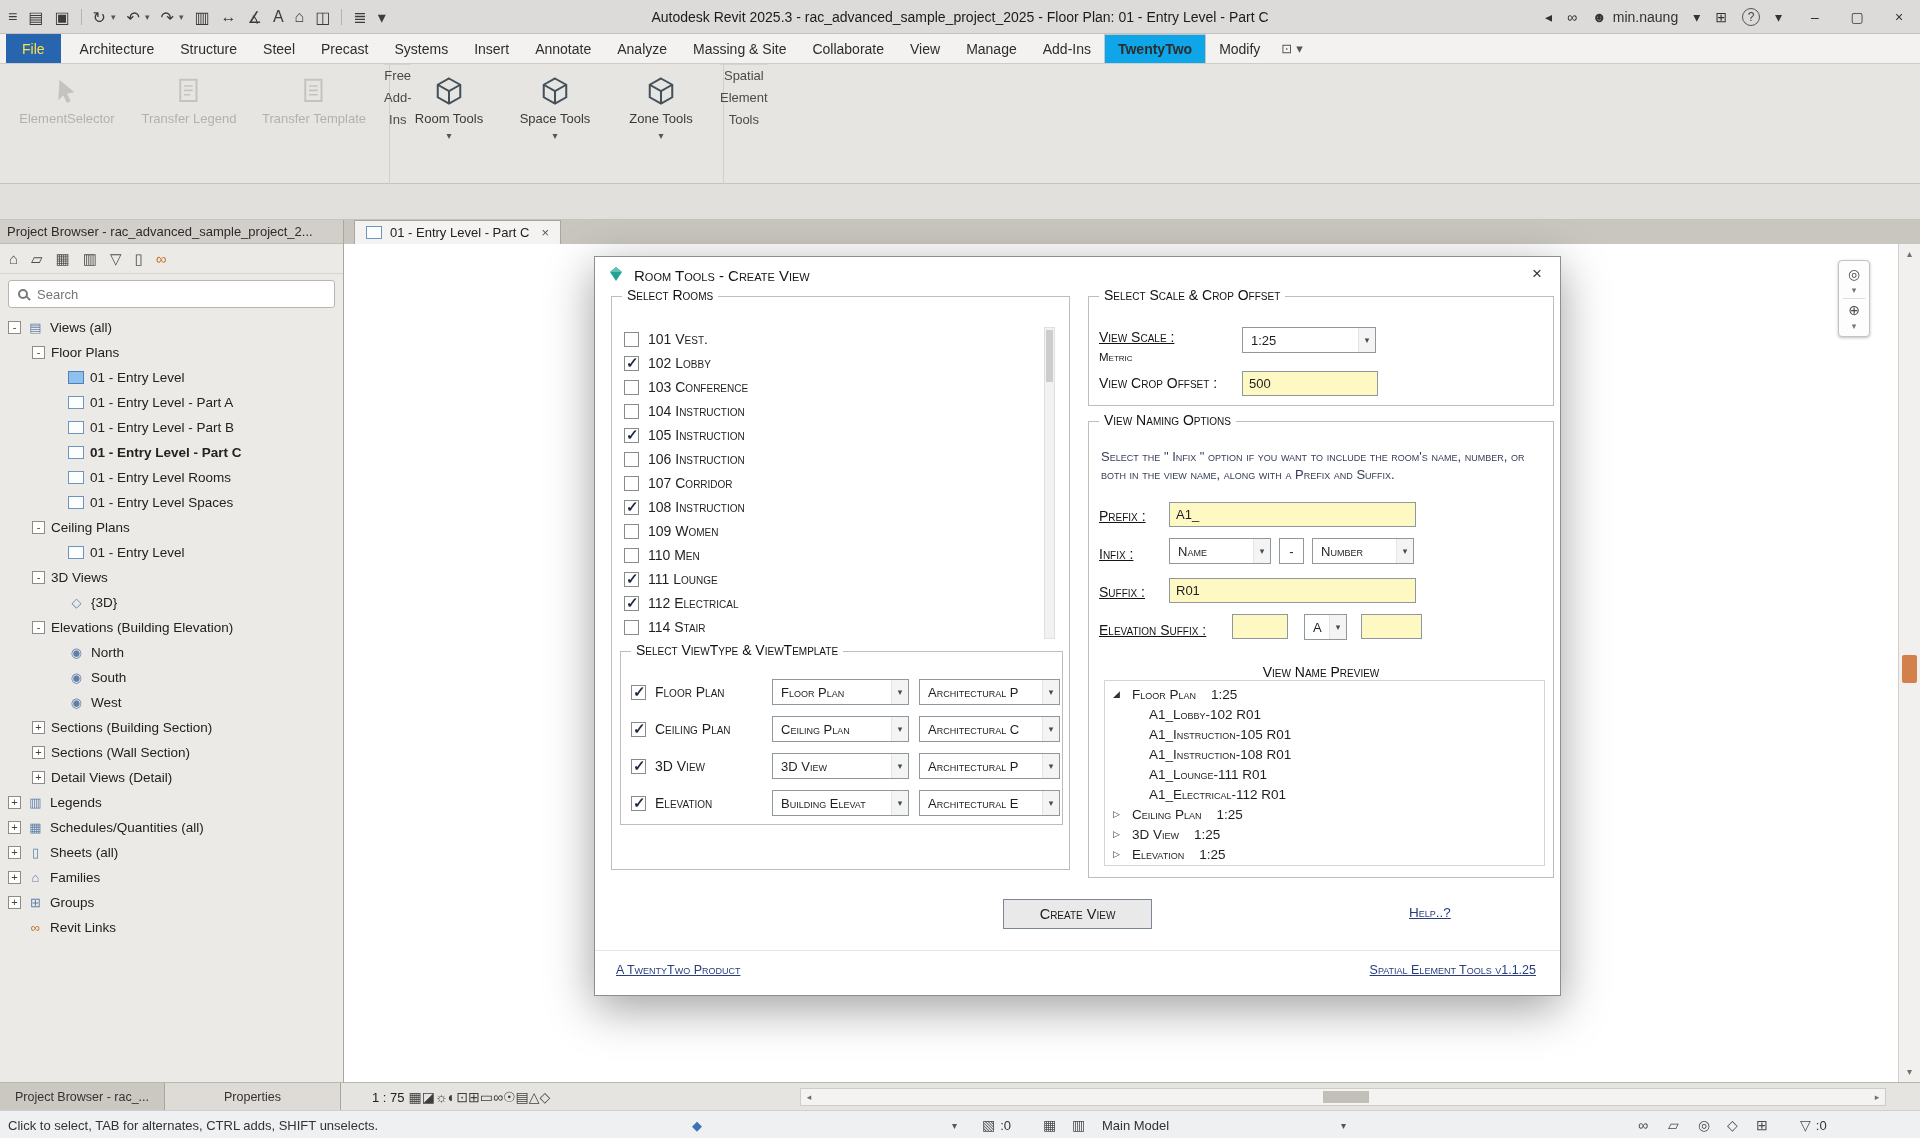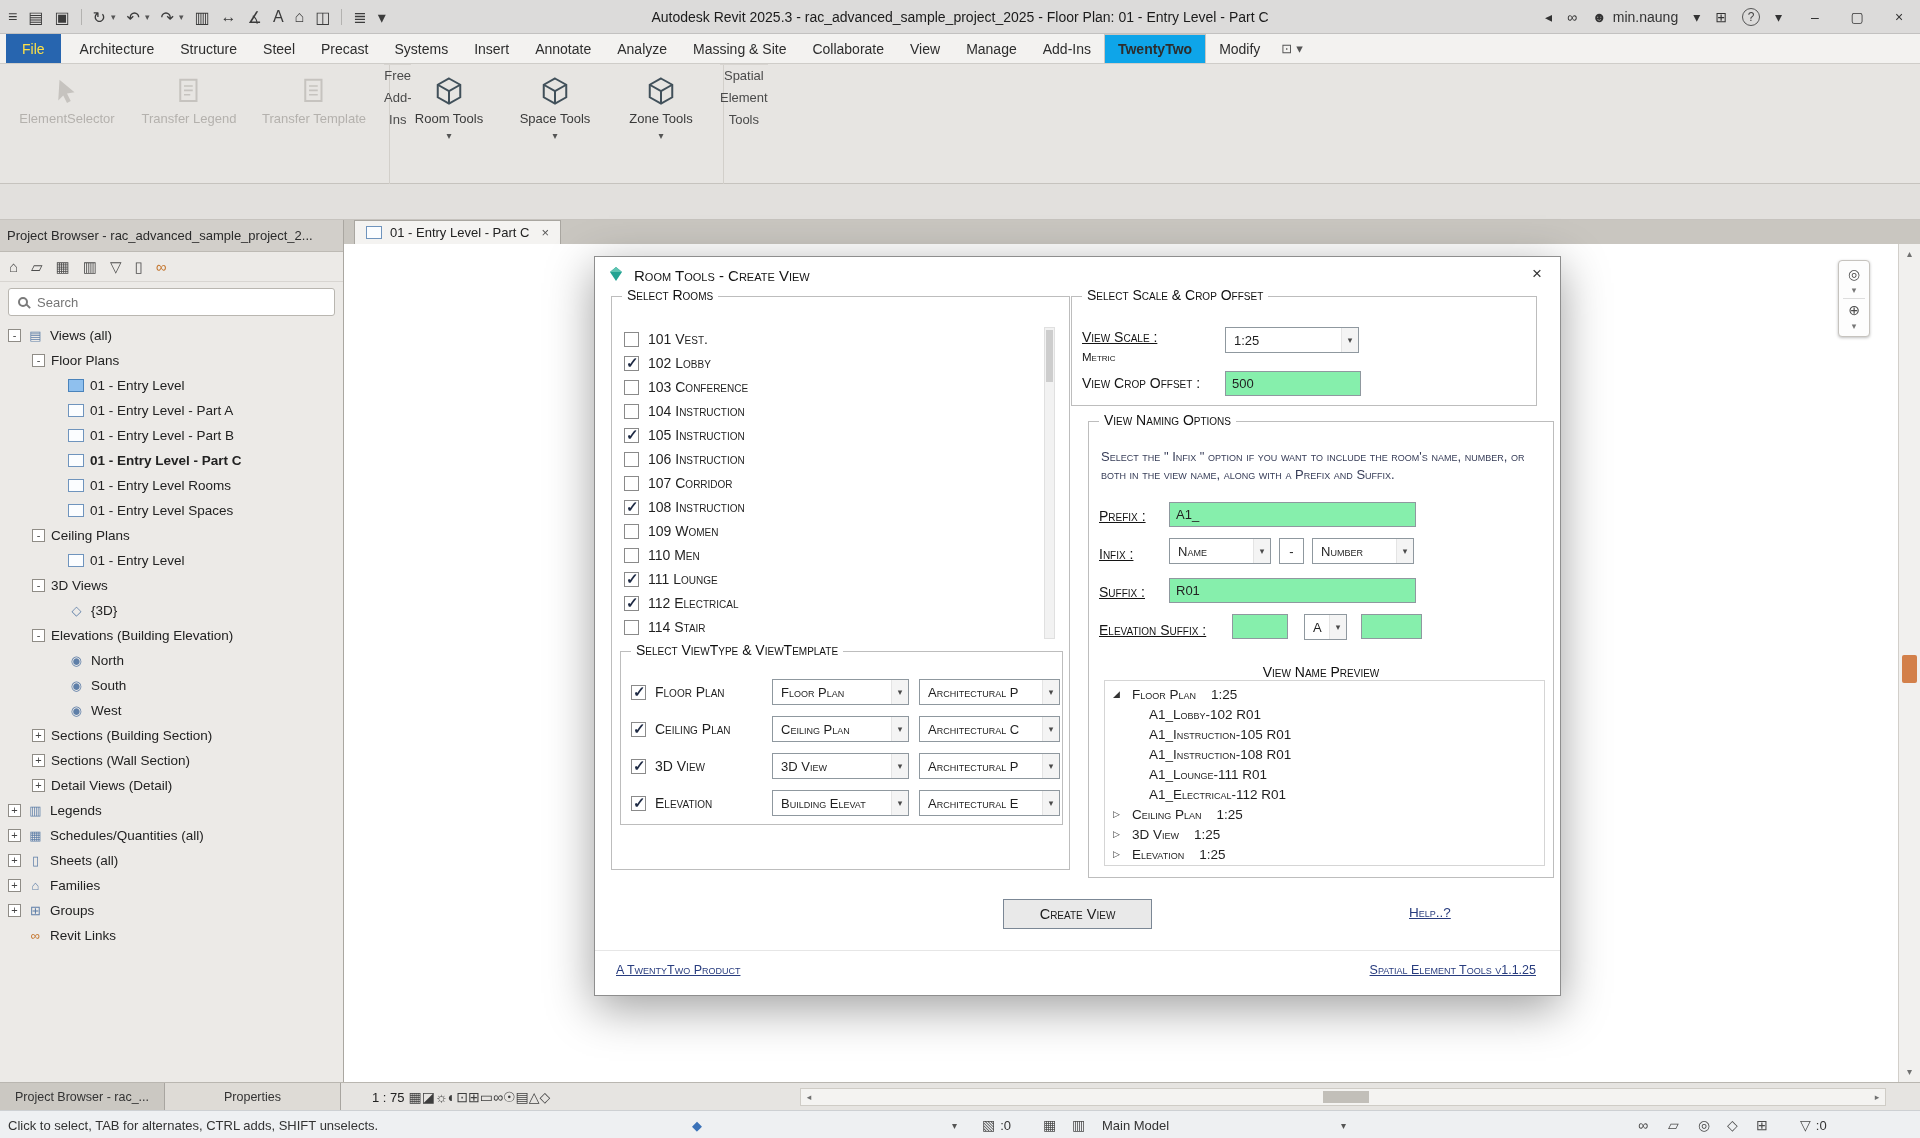--- a/index.html
+++ b/index.html
@@ -37,21 +37,21 @@
   .rbtn.disabled { color:#b4b1ad; }
   .rbtn.disabled .bicon { color:#c6c3bf; }
   .rpanel-label { height:22px; line-height:22px; text-align:center; font-size:13px; color:#4a4a4a; border-top:1px solid #d8d5d1; }
   .optionsbar { position:absolute; top:184px; left:0; width:1920px; height:36px; background:#e2e0dd; border-bottom:1px solid #c6c3be; }
 
   
   .workspace { position:absolute; top:220px; left:0; width:1920px; height:862px; }
 
   
   .pbrowser { position:absolute; left:0; top:0; width:344px; height:862px; background:#eceae7; border-right:1px solid #aaa7a1; display:flex; flex-direction:column; }
-  .pb-header { height:32px; background:#d2cfca; display:flex; align-items:center; padding:0 7px; font-size:13px; color:#2b2b2b; border-bottom:1px solid #bdbab4; }
+  .pb-header { height:24px; background:#d2cfca; display:flex; align-items:center; padding:0 7px; font-size:13px; color:#2b2b2b; border-bottom:1px solid #bdbab4; }
   .pb-toolbar { height:30px; display:flex; align-items:center; gap:13px; padding:0 9px; font-size:15px; color:#4d4d4d; border-bottom:1px solid #d8d5d1; }
   .pb-toolbar .orange { color:#c3732a; }
   .pb-search { margin:6px 8px 4px 8px; height:28px; background:#fff; border:1px solid #b9b6b0; border-radius:3px; display:flex; align-items:center; padding:0 9px; gap:9px; }
   .lens { width:10px; height:10px; border:2px solid #7a7a7a; border-radius:50%; position:relative; flex:none; }
   .lens::after { content:""; position:absolute; width:6px; height:2px; background:#7a7a7a; transform:rotate(45deg); right:-5px; bottom:-2px; }
   .pb-search input { border:none; outline:none; flex:1; font-size:13px; color:#333; background:transparent; font-family:inherit; }
   .pb-tree { flex:1; overflow:hidden; padding-top:3px; font-size:13.5px; color:#222; }
   .ti { height:25px; display:flex; align-items:center; gap:6px; white-space:nowrap; }
   .ti.d0 { padding-left:8px; } .ti.d1 { padding-left:32px; } .ti.d2 { padding-left:68px; }
   .tm { width:13px; height:13px; border:1px solid #8f8c86; background:#fff; font-size:11px; line-height:10px; text-align:center; color:#444; flex:none; }
@@ -105,21 +105,21 @@
   .cb { width:15px; height:15px; border:1px solid #8a8a8a; background:#fff; flex:none; position:relative; font-variant:normal; }
   .cb.checked::after { content:"✓"; position:absolute; left:1px; top:-3px; font-size:15px; font-weight:bold; color:#1e2a44; }
   .roomlist { position:absolute; left:8px; top:30px; width:435px; height:314px; }
   .room { height:24px; display:flex; align-items:center; gap:9px; padding-left:4px; font-size:14px; }
   .rl-scroll { position:absolute; right:0; top:0; width:11px; height:312px; background:#f2f2f2; border:1px solid #e0e0e0; }
   .rl-thumb { position:absolute; left:1px; width:7px; top:2px; height:52px; background:#cdcdcd; }
   .vt-row { position:absolute; left:10px; width:425px; height:26px; display:flex; align-items:center; gap:9px; font-size:14px; }
   .combo { height:26px; border:1px solid #8f989f; background:#fff; display:flex; align-items:center; padding-left:8px; font-size:13px; position:absolute; }
   .combo .cv { flex:1; white-space:nowrap; overflow:hidden; }
   .combo .ca { width:17px; height:24px; display:flex; align-items:center; justify-content:center; color:#4a4a4a; font-size:9px; border-left:1px solid #e4e4e4; background:#f4f4f4; font-variant:normal; flex:none; }
-  .tinput { position:absolute; height:25px; border:1px solid #8f989f; background:#86efac; font-size:13px; padding:0 6px; font-family:inherit; font-variant:normal; color:#222; outline:none; }
+  .tinput { position:absolute; height:25px; border:1px solid #8f989f; background:#fef9c3; font-size:13px; padding:0 6px; font-family:inherit; font-variant:normal; color:#222; outline:none; }
   .dlab { position:absolute; font-size:14px; color:#141414; white-space:nowrap; }
   .dlab.u { text-decoration:underline; }
   .hint { position:absolute; left:12px; top:26px; width:442px; font-size:13px; line-height:1.4; color:#363c57; }
   .pv-title { position:absolute; left:0; top:242px; width:464px; text-align:center; font-size:14px; color:#101010; }
   .pv-box { position:absolute; left:15px; top:258px; width:441px; height:186px; border:1px solid #d5d5d5; padding-top:3px; }
   .pv-item { height:20px; display:flex; align-items:center; font-size:13.5px; padding-left:8px; gap:7px; }
   .pv-item .pm { width:12px; font-size:9px; color:#333; font-variant:normal; flex:none; }
   .pv-item.child { padding-left:44px; }
   .pv-scale { margin-left:8px; }
   .create-btn { position:absolute; left:408px; top:642px; width:149px; height:30px; background:#e9e9e9; border:1px solid #7b8795; font-size:14.5px; font-family:inherit; font-variant:small-caps; color:#1b1b1b; display:flex; align-items:center; justify-content:center; }
@@ -589,21 +589,21 @@
               <span class="ca">▾</span>
             </span>
           <span class="combo" style="left:288px; width:141px;">
               <span class="cv">Architectural E</span>
               <span class="ca">▾</span>
             </span>
         </div>
       </div>
     </div>
 
-    <div class="group" style="left:476px; top:39px; width:466px; height:110px;">
+    <div class="group" style="left:493px; top:39px; width:466px; height:110px;">
       <span class="glabel">Select Scale &amp; Crop Offset</span>
       <span class="dlab u" style="left:10px; top:32px;">View Scale :</span>
       <span class="dlab" style="left:10px; top:54px; font-size:11.5px;">Metric</span>
       <span class="combo" style="left:153px; top:30px; width:134px;">
           <span class="cv" style="font-variant:normal;">1:25</span>
           <span class="ca">▾</span>
         </span>
       <span class="dlab" style="left:10px; top:78px;">View Crop Offset :</span>
       <input class="tinput" style="left: 153px; top: 74px; width: 136px;" value="500">
     </div>

